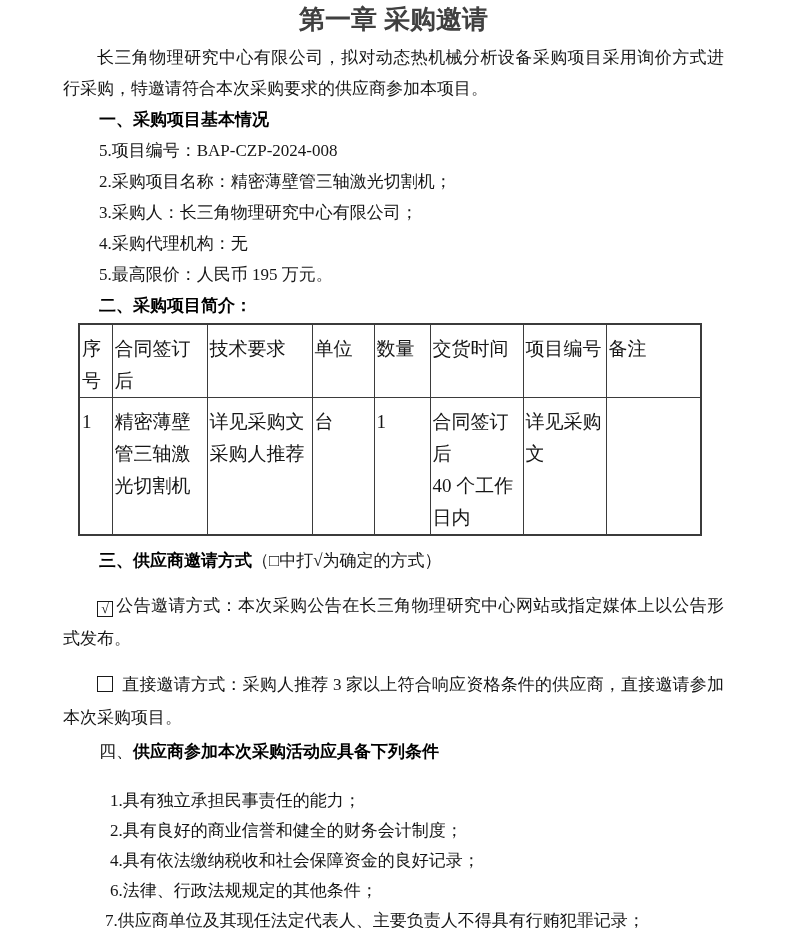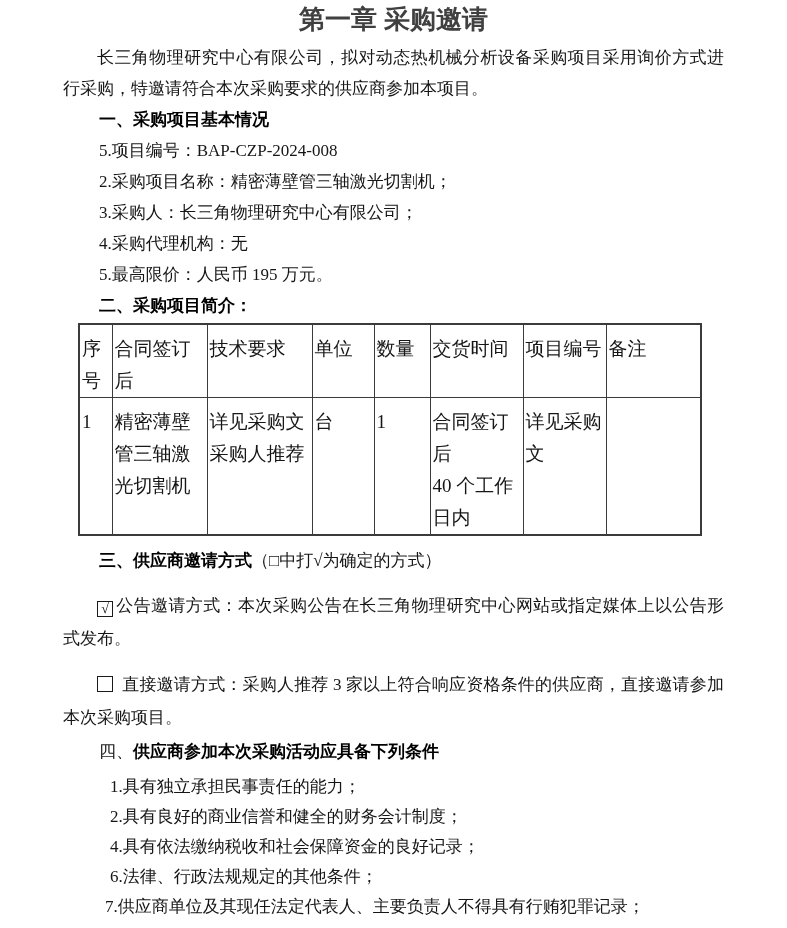--- a/index.html
+++ b/index.html
@@ -62,21 +62,21 @@
     text-align: center; line-height: 13px; font-size: 14px;
     vertical-align: -2px; text-indent: 0;
   }
   .checkbox.checked { margin-right: 3px; }
   .checkbox.empty { margin-right: 9px; }
 
   .heading.s3 { margin-top: 9px; }
   .heading.s4 { margin-top: 2px; }
 
   .s4item { line-height: 30px; padding-left: 47px; }
-  .s4item.first { margin-top: 5px; font-family: Liberation Serif, serif; }
+  .s4item.first { margin-top: 19px; font-family: Liberation Serif, serif; }
   .s4item.last { padding-left: 42px; }
 </style>
 </head>
 <body>
 
 <div class="page">
 
   <h1 class="doc-title">第一章 采购邀请</h1>
 
   <p class="para indent">长三角物理研究中心有限公司，拟对动态热机械分析设备采购项目采用询价方式进行采购，特邀请符合本次采购要求的供应商参加本项目。</p>

